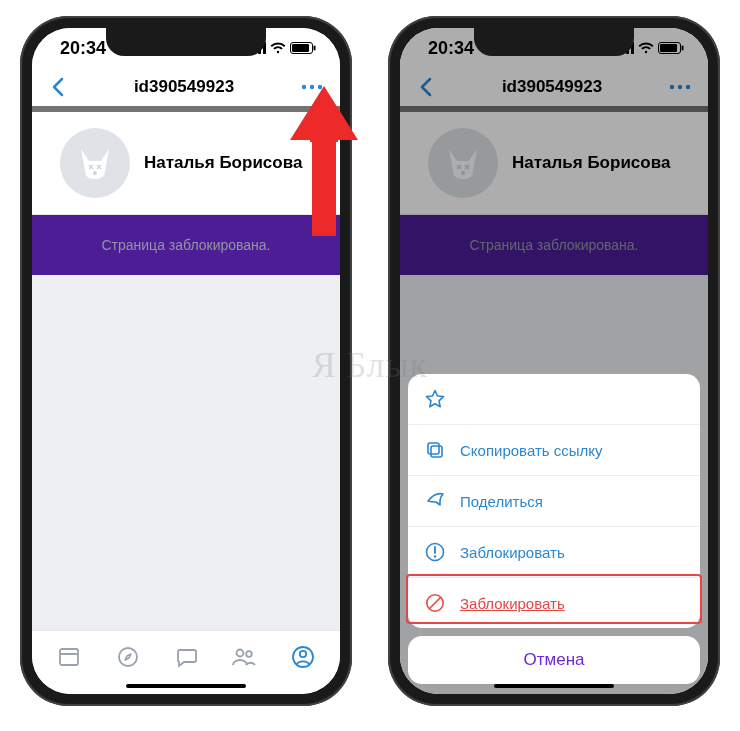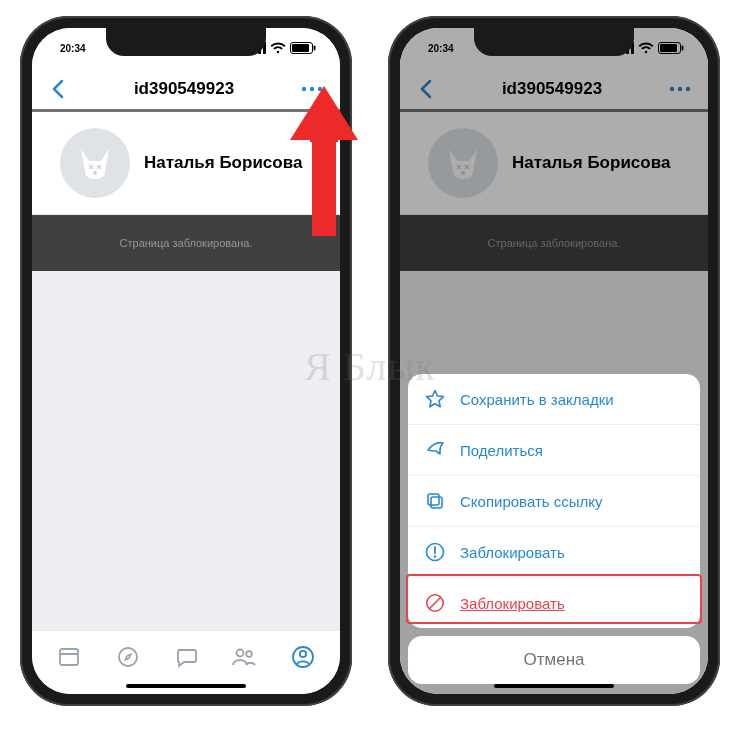--- a/index.html
+++ b/index.html
@@ -47,37 +47,37 @@
     border-bottom-left-radius: 18px;
     border-bottom-right-radius: 18px;
     z-index: 50;
   }
   .status-bar {
     height: 40px;
     display: flex;
     justify-content: space-between;
     align-items: center;
     padding: 0 24px 0 28px;
-    font-size: 10px;
+    font-size: 18px;
     font-weight: 600;
     color: #000;
     background: #fff;
     position: relative;
   }
   .status-right { display: flex; align-items: center; gap: 4px; }
   .signal, .wifi, .battery { display: inline-block; }
   .signal svg, .wifi svg, .battery svg { display: block; }
   .nav-bar {
     height: 44px;
     background: #fff;
     display: flex;
     align-items: center;
     justify-content: space-between;
     padding: 0 14px;
-    border-bottom: 3px solid #737373;
+    border-bottom: 6px solid #737373;
     gap: 42px;
   }
   .nav-back { width: 24px; height: 24px; display: flex; align-items: center; justify-content: center; }
   .nav-title { font-size: 17px; font-weight: 600; color: #000; }
   .nav-more { width: 28px; height: 24px; display: flex; align-items: center; justify-content: center; color: #2a87d0; }
   .profile-card {
     background: #fff;
     padding: 16px 28px;
     display: flex;
     align-items: center;
@@ -86,23 +86,23 @@
   .avatar {
     width: 70px; height: 70px; border-radius: 50%;
     background: #dfe3e8;
     display: flex; align-items: center; justify-content: center;
   }
   .avatar svg { display: block; }
   .profile-name { font-size: 17px; font-weight: 600; color: #000; }
   .blocked-msg {
     padding: 22px 0;
     text-align: center;
-    font-size: 11px;
+    font-size: 14px;
     color: #8f97a0;
-    background: #404040;
+    background: #4c1d95;
     border-top: 1px solid #e6e8eb;
     margin-top: 0;
   }
   .content-fill { flex: 1; background: #edeff2; }
   .tab-bar {
     height: 64px;
     background: #fff;
     border-top: 1px solid #e6e8eb;
     display: flex;
     justify-content: space-around;
@@ -158,21 +158,21 @@
   }
   .sheet-item:last-child { border-bottom: none; }
   .sheet-item.danger { color: #e64646; text-decoration: underline; }
   .sheet-item .sicon { width: 22px; height: 22px; display: flex; align-items: center; justify-content: center; flex-shrink: 0; }
   .sheet-cancel {
     background: #fff;
     border-radius: 14px;
     text-align: center;
     padding: 14px 9px;
     font-size: 17px;
-    color: #737373;
+    color: #6d28d9;
   }
   .highlight-block {
     position: absolute;
     left: 6px; right: 6px;
     height: 50px;
     bottom: 70px;
     border: 2px solid #e64646;
     border-radius: 4px;
     z-index: 45;
     pointer-events: none;
@@ -186,21 +186,21 @@
     z-index: 60;
     pointer-events: none;
   }
 
   
   .watermark {
     position: absolute;
     left: 50%;
     top: 50%;
     transform: translate(-50%, -50%);
-    font-size: 40px;
+    font-size: 35px;
     color: rgba(120,120,120,0.22);
     font-family: Georgia, serif;
     letter-spacing: 1px;
     z-index: 100;
     pointer-events: none;
   }
 </style>
 </head>
 <body>
 
@@ -385,38 +385,37 @@
       <div class="dim-overlay"></div>
 
       <div class="action-sheet">
         <div class="sheet-group">
           <div class="sheet-item">
             <span class="sicon">
               <svg width="20" height="20" viewBox="0 0 20 20">
                   <path d="M10 1.5 l2.5 5.5 6 .6 -4.5 4.2 1.2 6 -5.2 -3 -5.2 3 1.2 -6 -4.5 -4.2 6 -.6 z" fill="none" stroke="currentColor" stroke-width="1.6" stroke-linejoin="round"></path>
                 </svg>
             </span>
-            <span>Сохранить в закладки</span>
-          </div>
-          <div class="sheet-item">
-            <span class="sicon">
-              <svg width="20" height="20" viewBox="0 0 20 20">
-                  <path d="M3 10 q7 -9 15 -7 q-3 3 -3 8 l0 3 l-4 -3 q-5 0 -8 -1 z" fill="none" stroke="currentColor" stroke-width="1.6" stroke-linejoin="round"></path>
-                </svg>
-            </span>
-            <span>Поделиться</span>
           </div>
           <div class="sheet-item">
             <span class="sicon">
               <svg width="20" height="20" viewBox="0 0 20 20">
                   <rect x="6" y="6" width="11" height="11" rx="2" fill="none" stroke="currentColor" stroke-width="1.6"></rect>
                   <rect x="3" y="3" width="11" height="11" rx="2" fill="none" stroke="currentColor" stroke-width="1.6"></rect>
                 </svg>
             </span>
             <span>Скопировать ссылку</span>
+          </div>
+          <div class="sheet-item">
+            <span class="sicon">
+              <svg width="20" height="20" viewBox="0 0 20 20">
+                  <path d="M3 10 q7 -9 15 -7 q-3 3 -3 8 l0 3 l-4 -3 q-5 0 -8 -1 z" fill="none" stroke="currentColor" stroke-width="1.6" stroke-linejoin="round"></path>
+                </svg>
+            </span>
+            <span>Поделиться</span>
           </div>
           <div class="sheet-item">
             <span class="sicon">
               <svg width="20" height="20" viewBox="0 0 20 20">
                   <circle cx="10" cy="10" r="8.5" fill="none" stroke="currentColor" stroke-width="1.6"></circle>
                   <line x1="10" y1="5" x2="10" y2="11" stroke="currentColor" stroke-width="1.8" stroke-linecap="round"></line>
                   <circle cx="10" cy="14.5" r="1.2" fill="currentColor"></circle>
                 </svg>
             </span>
             <span>Заблокировать</span>

